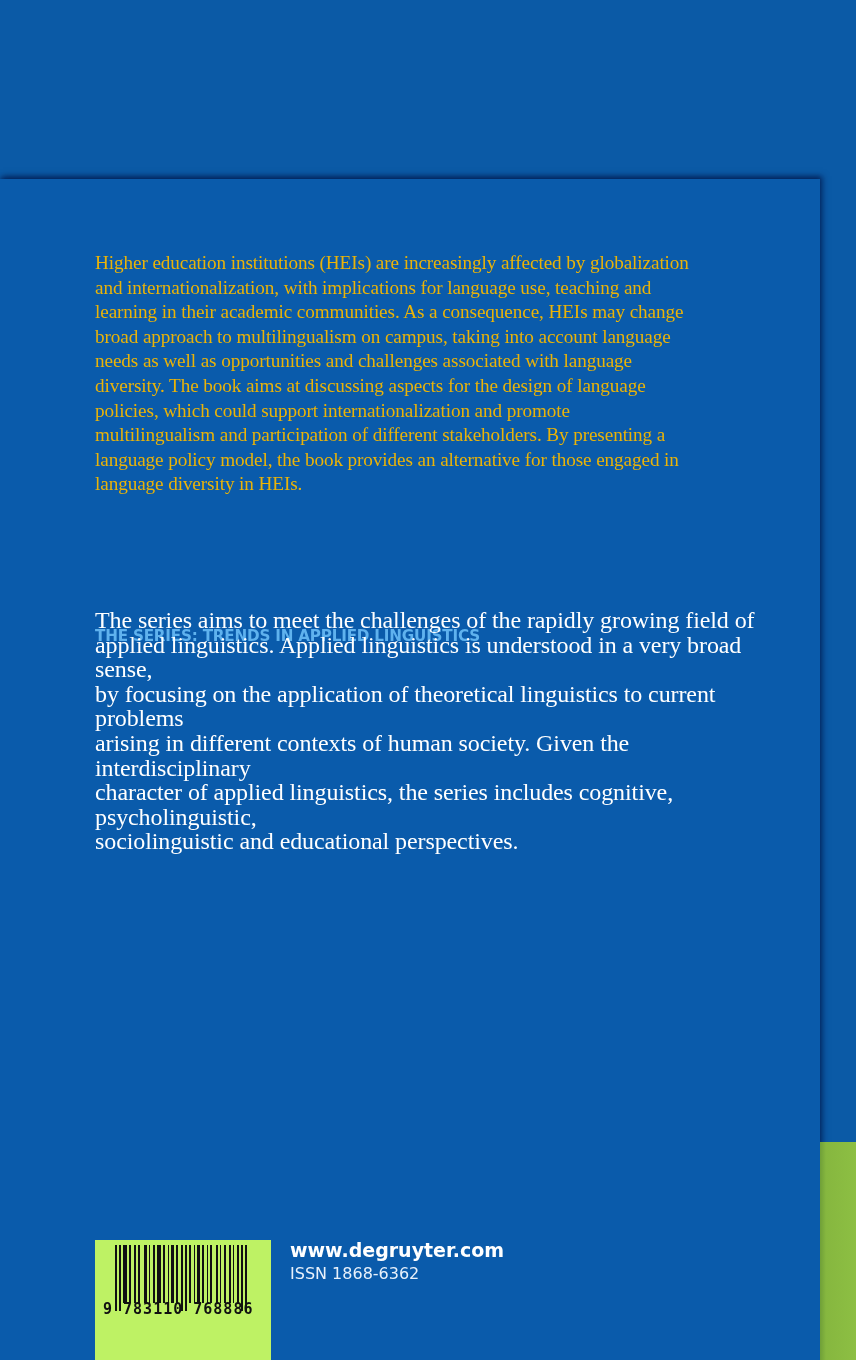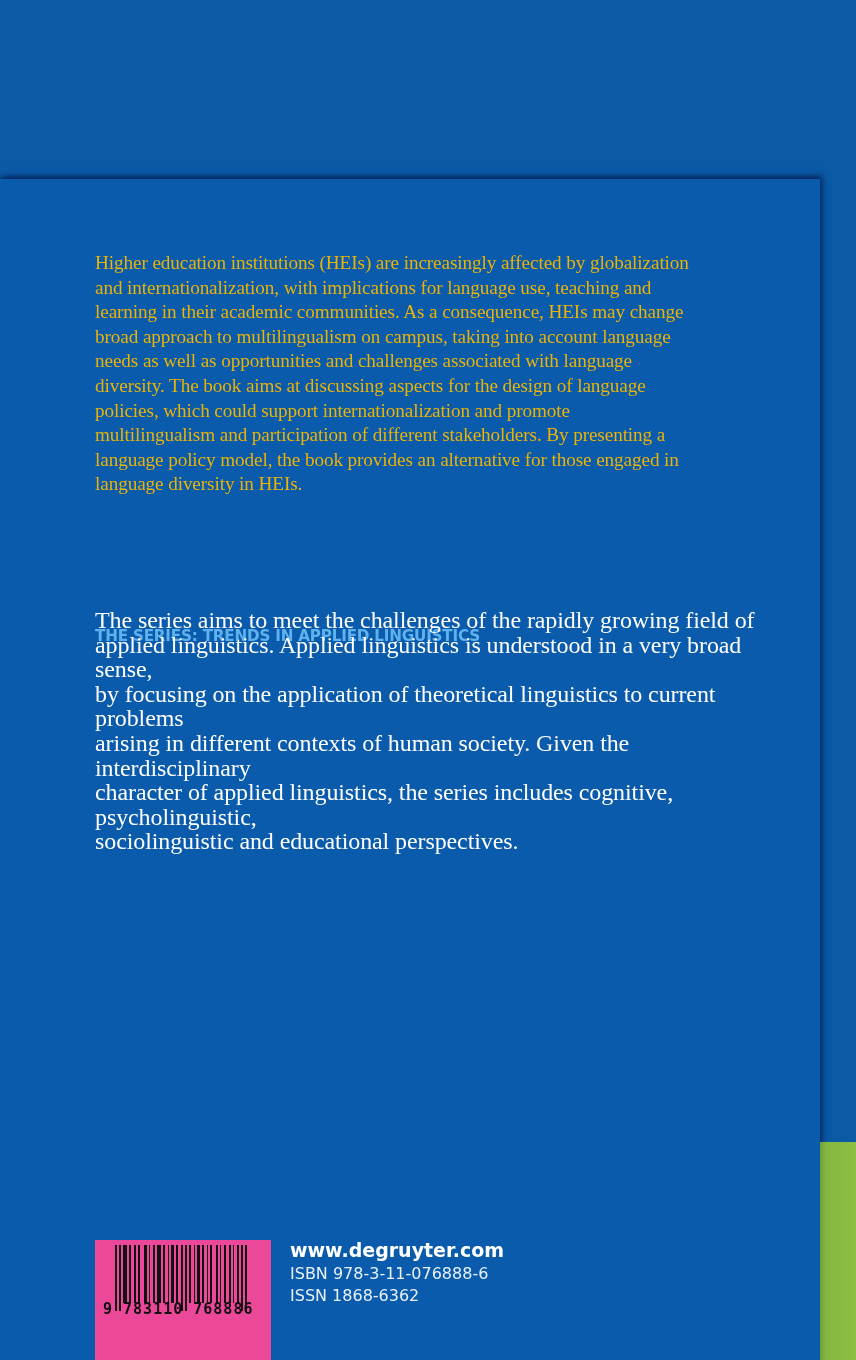--- a/index.html
+++ b/index.html
@@ -29,21 +29,21 @@
       font-size: 15.2px; font-weight: bold; letter-spacing: -0.2px; margin-top: 42px;
     }
     .series-body {
       position: absolute; left: 95px; top: 608px; width: 690px;
       color: #ffffff; font-size: 24px; line-height: 24.6px;
       letter-spacing: -0.1px;
     }
     .series-body p { margin: 0; }
     .barcode-box {
       position: absolute; left: 95px; top: 1240px; width: 176px; height: 120px;
-      background: #ec4899;
+      background: #bef264;
     }
     .barcode-bars {
       position: absolute; left: 20px; top: 5px; width: 148px; height: 66px;
       display: flex; align-items: flex-start;
     }
     .barcode-bars span { display: block; background: #111; height: 58px; }
     .barcode-bars span.g { height: 66px; }
     .barcode-bars span.s { background: transparent; }
     .barcode-digits {
       position: absolute; left: 8px; top: 60px;
@@ -148,15 +148,14 @@
       <span class="s" style="width:2px"></span>
     <span class="g" style="width:2px"></span>
       <span class="s" style="width:2px"></span>
       <span class="g" style="width:2px"></span>
   </div>
   <div class="barcode-digits">9 783110 768886</div>
 </div>
 
 <div class="publisher">
   <div class="url">www.degruyter.com</div>
-  <div class="line">ISBN 978-3-11-076888-6</div>
   <div class="line">ISSN 1868-6362</div>
 </div>
 
 </body></html>

